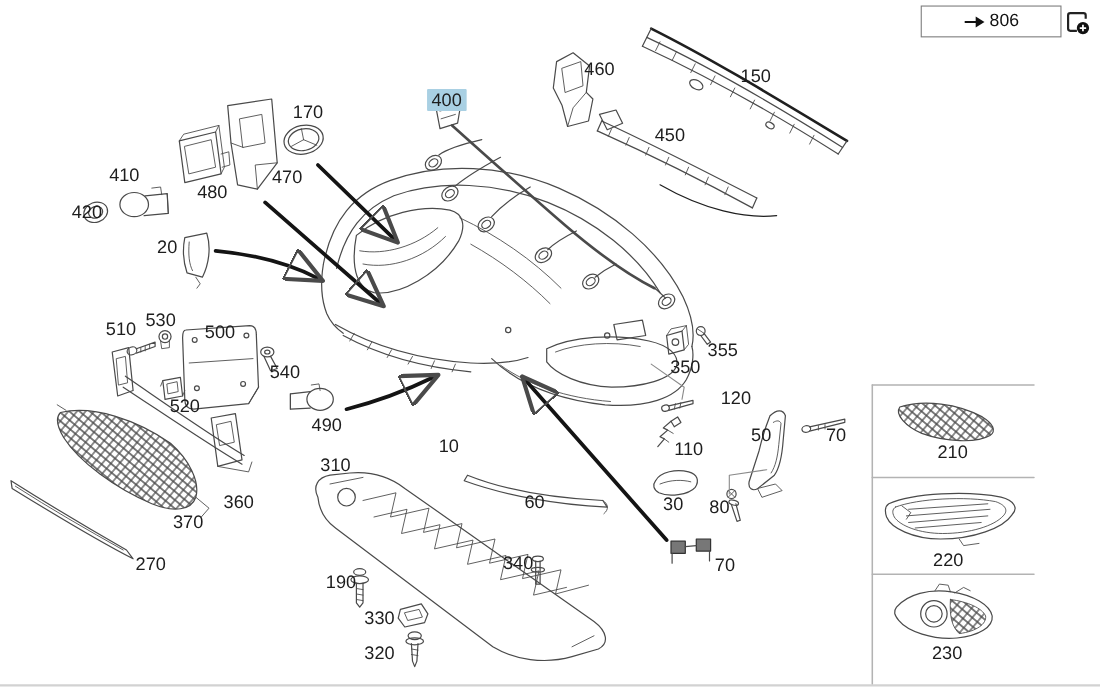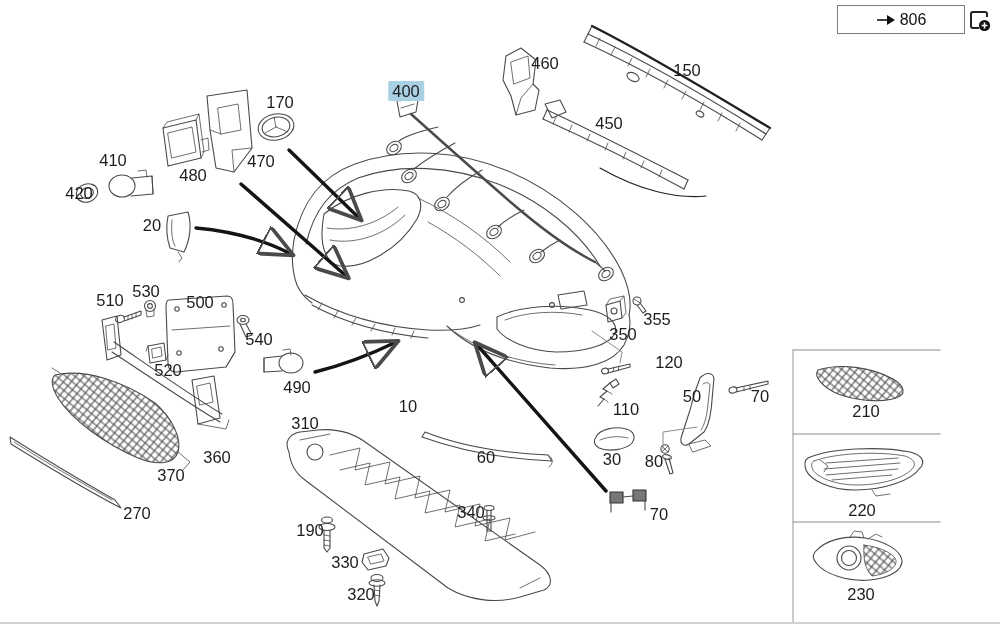--- a/index.html
+++ b/index.html
@@ -351,21 +351,21 @@
       <div class="callout" style="left: 259px; top: 339px;">540</div>
       <div class="callout" style="left: 168px; top: 370px;">520</div>
       <div class="callout" style="left: 217px; top: 437px; margin-top: 20px;">360</div>
       <div class="callout" style="left: 171px; top: 475px;">370</div>
       <div class="callout" style="left: 137px; top: 513px;">270</div>
       <div class="callout" style="left: 297px; top: 387px;">490</div>
       <div class="callout" style="left: 408px; top: 406px;">10</div>
       <div class="callout" style="left: 293px; top: 423px; margin-left: 12px;">310</div>
       <div class="callout" style="left: 310px; top: 530px;">190</div>
       <div class="callout" style="left: 345px; top: 562px;">330</div>
-      <div class="callout" style="left: 345px; top: 594px; margin-left: 16px;">320</div>
+      <div class="callout" style="left: 345px; top: 594px;">320</div>
       <div class="callout" style="left: 471px; top: 512px;">340</div>
       <div class="callout" style="left: 486px; top: 457px;">60</div>
       <div class="callout" style="left: 612px; top: 459px;">30</div>
       <div class="callout" style="left: 654px; top: 461px;">80</div>
       <div class="callout" style="left: 659px; top: 514px;">70</div>
       <div class="callout" style="left: 626px; top: 409px;">110</div>
       <div class="callout" style="left: 643px; top: 362px; margin-left: 26px;">120</div>
       <div class="callout" style="left: 623px; top: 334px;">350</div>
       <div class="callout" style="left: 657px; top: 319px;">355</div>
       <div class="callout" style="left: 692px; top: 396px;">50</div>

